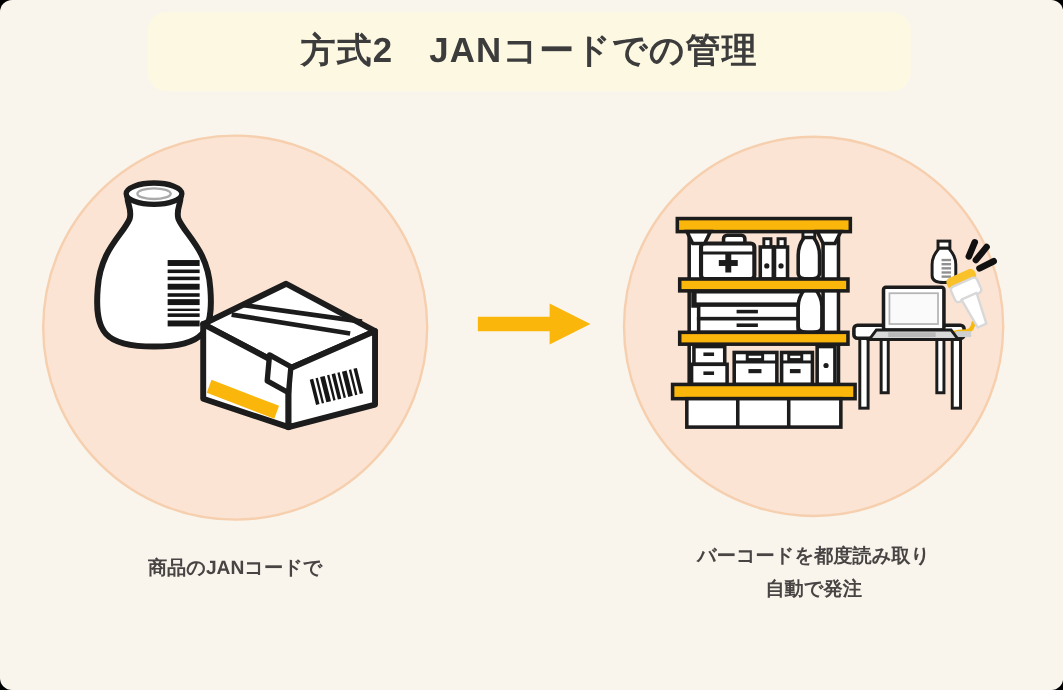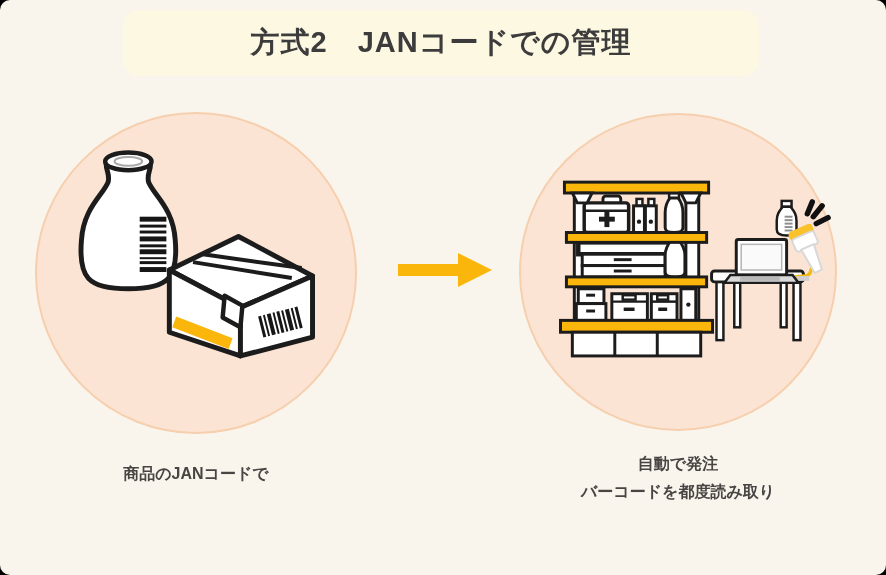--- a/index.html
+++ b/index.html
@@ -175,18 +175,18 @@
           <rect x="281" y="120" width="24" height="14" rx="3" fill="#fff" stroke="#d8d8d8" stroke-width="2"></rect>
           <polygon points="286,133 300,133 297,160 289,160" fill="#fff" stroke="#d8d8d8" stroke-width="2" stroke-linejoin="round"></polygon>
         </g>
       </svg>
     </div>
 
     <div class="caption caption-left">
       <div>商品のJANコードで</div>
     </div>
     <div class="caption caption-right">
+      <div>バーコードを都度読み取り</div>
       <div>自動で発注</div>
-      <div>バーコードを都度読み取り</div>
     </div>
 
   </div>
 </div>
 
 </body></html>

